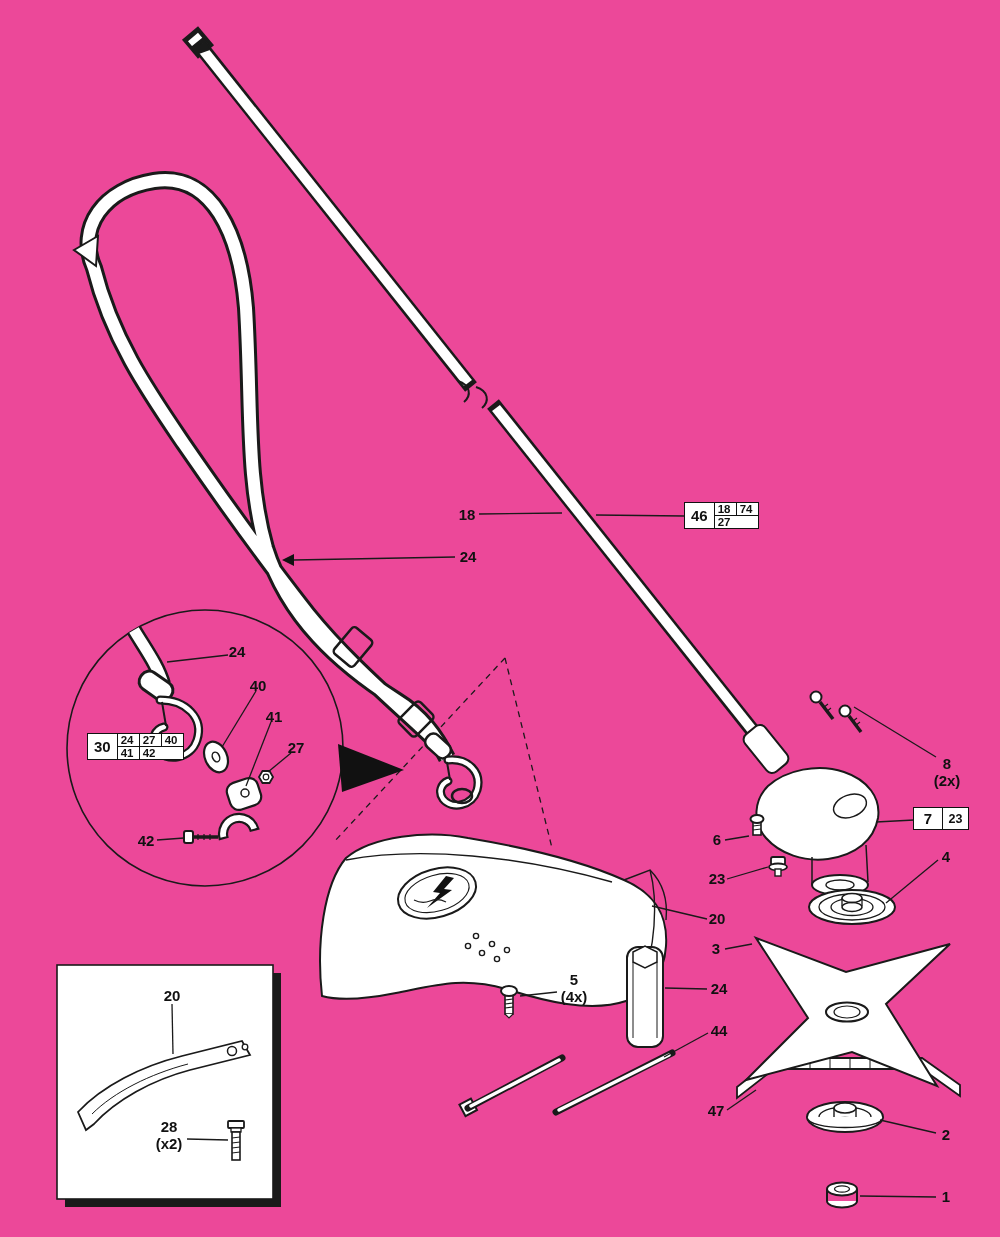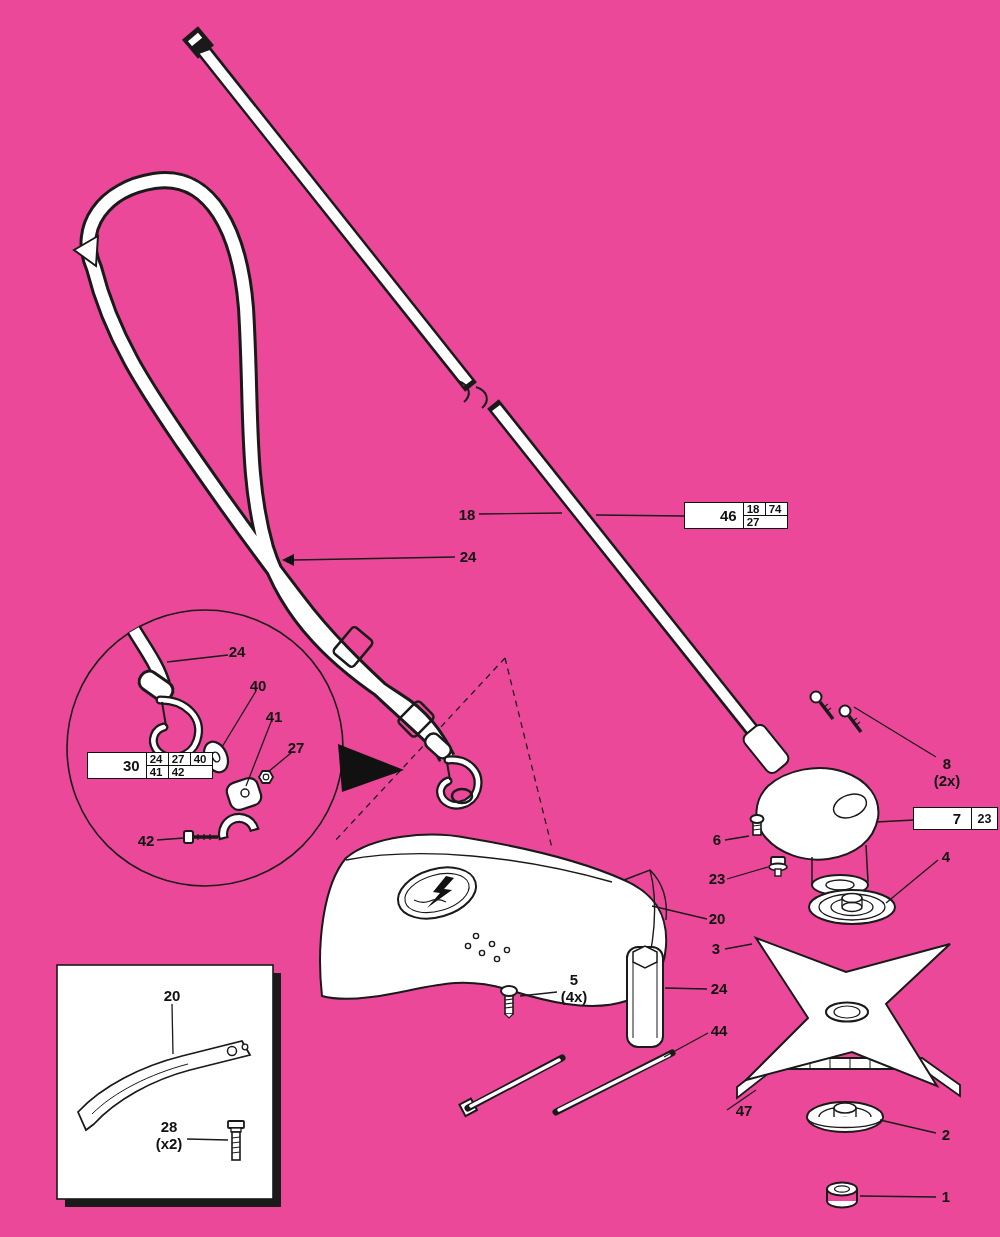--- a/index.html
+++ b/index.html
@@ -2,21 +2,21 @@
 <html><head>
 <meta charset="utf-8">
 <style>
   html,body{margin:0;padding:0;background:#fff;}
   #stage{position:relative;width:1000px;height:1237px;background:#ec4899;overflow:hidden;
          font-family:"Liberation Sans",sans-serif;}
   svg{position:absolute;left:0;top:0;}
   .callout{position:absolute;transform:translate(-50%,-50%);font:bold 15px "Liberation Sans",sans-serif;
            color:#111;white-space:nowrap;text-align:center;line-height:1.12;}
   .gbox{position:absolute;display:flex;align-items:stretch;border:1.5px solid #111;background:#fff;
-        font-family:"Liberation Sans",sans-serif;font-weight:700;color:#111;padding-left:29px;}
+        font-family:"Liberation Sans",sans-serif;font-weight:700;color:#111;}
   .gbox-main{padding:2px 6px;font-size:15px;display:flex;align-items:center;justify-content:center;min-width:16px;}
   .gbox-cells{display:flex;flex-direction:column;border-left:1.3px solid #111;}
   .gbox-cells .row{display:flex;flex:1;}
   .gbox-cells .row.bt{border-top:1.1px solid #111;}
   .cell{font-size:11.5px;padding:0 3px;display:flex;align-items:center;justify-content:flex-start;min-width:15px;}
   .cell.bl{border-left:1.1px solid #111;}
   .cell.big{font-size:12.5px;padding:0 5px;justify-content:center;}
 </style>
 </head>
 <body>
@@ -247,21 +247,21 @@
 <div class="callout" style="left:717px;top:879px">23</div>
 <div class="callout" style="left:946px;top:857px">4</div>
 <div class="callout" style="left:717px;top:919px">20</div>
 <div class="callout" style="left:716px;top:949px">3</div>
 <div class="callout" style="left:574px;top:989px">
   <div>5</div>
   <div>(4x)</div>
 </div>
 <div class="callout" style="left:719px;top:989px">24</div>
 <div class="callout" style="left:719px;top:1031px">44</div>
-<div class="callout" style="left:744px;top:1111px">47</div>
+<div class="callout" style="left:716px;top:1111px">47</div>
 <div class="callout" style="left:946px;top:1135px">2</div>
 <div class="callout" style="left:946px;top:1197px">1</div>
 <div class="callout" style="left:172px;top:996px">20</div>
 <div class="callout" style="left:169px;top:1136px">
   <div>28</div>
   <div>(x2)</div>
 </div>
 
 <div class="gbox" style="left:684px;top:502px">
   <div class="gbox-main">46</div>
@@ -269,21 +269,21 @@
     <div class="row">
       <span class="cell">18</span>
       <span class="cell bl">74</span>
     </div>
     <div class="row bt">
       <span class="cell">27</span>
     </div>
   </div>
 </div>
 
-<div class="gbox" style="left:87px;top:752px">
+<div class="gbox" style="left:87px;top:733px">
   <div class="gbox-main">30</div>
   <div class="gbox-cells">
     <div class="row">
       <span class="cell">24</span>
       <span class="cell bl">27</span>
       <span class="cell bl">40</span>
     </div>
     <div class="row bt">
       <span class="cell">41</span>
       <span class="cell bl">42</span>

